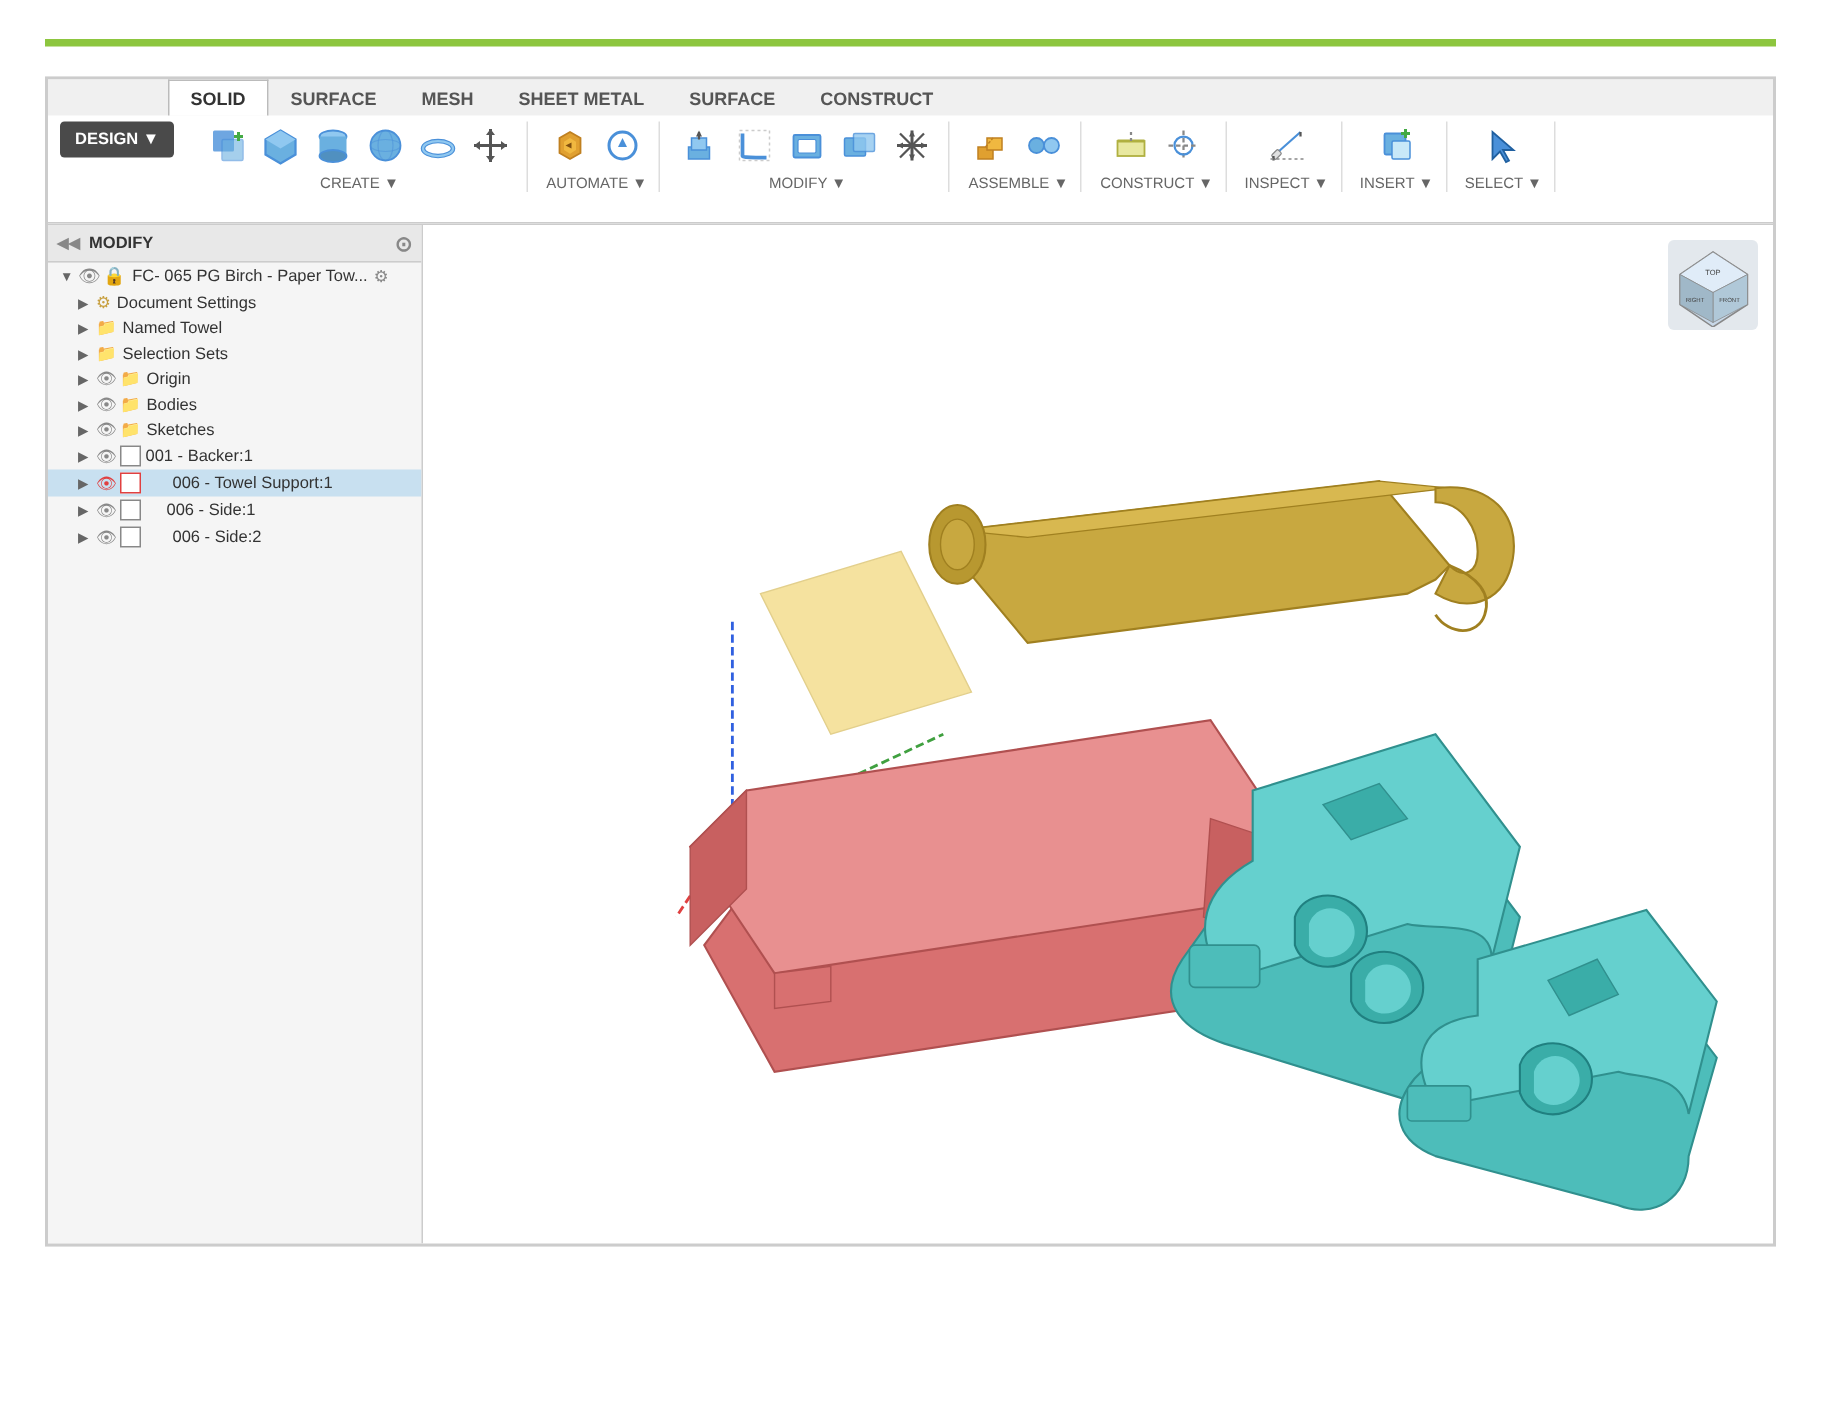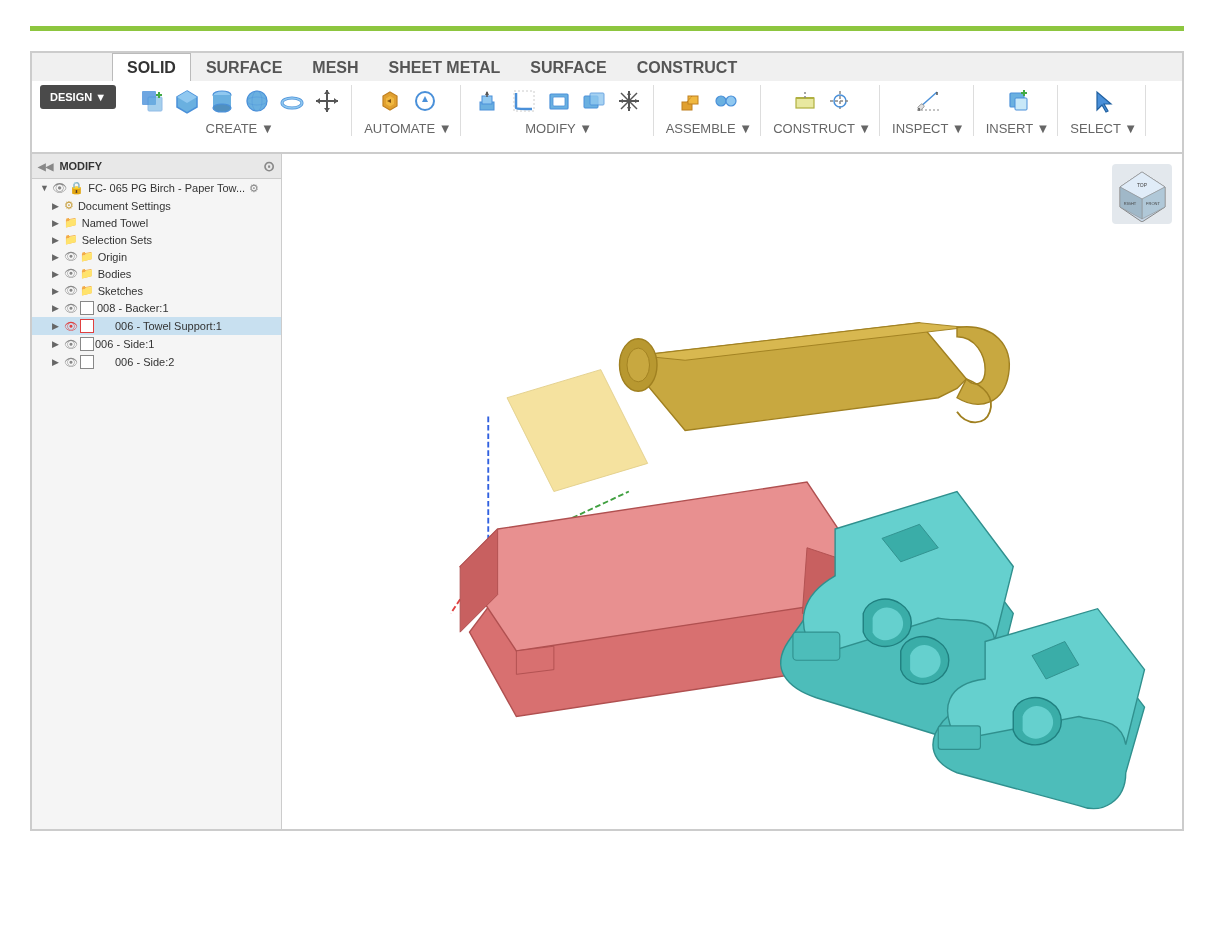--- a/index.html
+++ b/index.html
@@ -49,21 +49,21 @@
 
     .toolbar-tabs {
       display: flex;
       align-items: flex-end;
       padding-left: 80px;
       background: #f0f0f0;
     }
 
     .toolbar-tab {
       padding: 5px 14px 4px;
-      font-size: 16px;
+      font-size: 12px;
       font-weight: bold;
       color: #555;
       cursor: pointer;
       border-top: 1px solid transparent;
       border-left: 1px solid transparent;
       border-right: 1px solid transparent;
       background: transparent;
     }
     .toolbar-tab.active {
       background: #fff;
@@ -103,21 +103,21 @@
       border-right: 1px solid #ddd;
       padding: 0 8px;
     }
     .ribbon-group-icons {
       display: flex;
       align-items: center;
       gap: 3px;
       margin-bottom: 2px;
     }
     .ribbon-group-label {
-      font-size: 13px;
+      font-size: 10px;
       color: #666;
       text-align: center;
       margin-top: 2px;
     }
 
     .ribbon-icon {
       width: 32px;
       height: 32px;
       display: flex;
       align-items: center;
@@ -506,35 +506,35 @@
         <span class="tree-arrow">▶</span>
         <span class="tree-eye">👁</span>
         <span style="font-size:11px; color:#c8a040; margin-right:2px;">📁</span>
         <span class="tree-label">Sketches</span>
       </div>
 
       <div class="tree-item tree-indent-2">
         <span class="tree-arrow">▶</span>
         <span class="tree-eye">👁</span>
         <span class="tree-component-icon"></span>
-        <span class="tree-label" style="margin-left:3px;">008 - Backer:1</span>
+        <span class="tree-label" style="margin-left:3px;">001 - Backer:1</span>
       </div>
 
       <div class="tree-item tree-indent-2 highlighted">
         <span class="tree-arrow">▶</span>
         <span class="tree-eye" style="color:#e04040;">👁</span>
         <span class="tree-component-icon red-bg"></span>
         <span class="tree-label" style="margin-left:21px;">006 - Towel Support:1</span>
       </div>
 
       <div class="tree-item tree-indent-2">
         <span class="tree-arrow">▶</span>
         <span class="tree-eye">👁</span>
         <span class="tree-component-icon"></span>
-        <span class="tree-label" style="margin-left:1px;">006 - Side:1</span>
+        <span class="tree-label" style="margin-left:17px;">006 - Side:1</span>
       </div>
 
       <div class="tree-item tree-indent-2">
         <span class="tree-arrow">▶</span>
         <span class="tree-eye">👁</span>
         <span class="tree-component-icon"></span>
         <span class="tree-label" style="margin-left:21px;">006 - Side:2</span>
       </div>
     </div>
 

